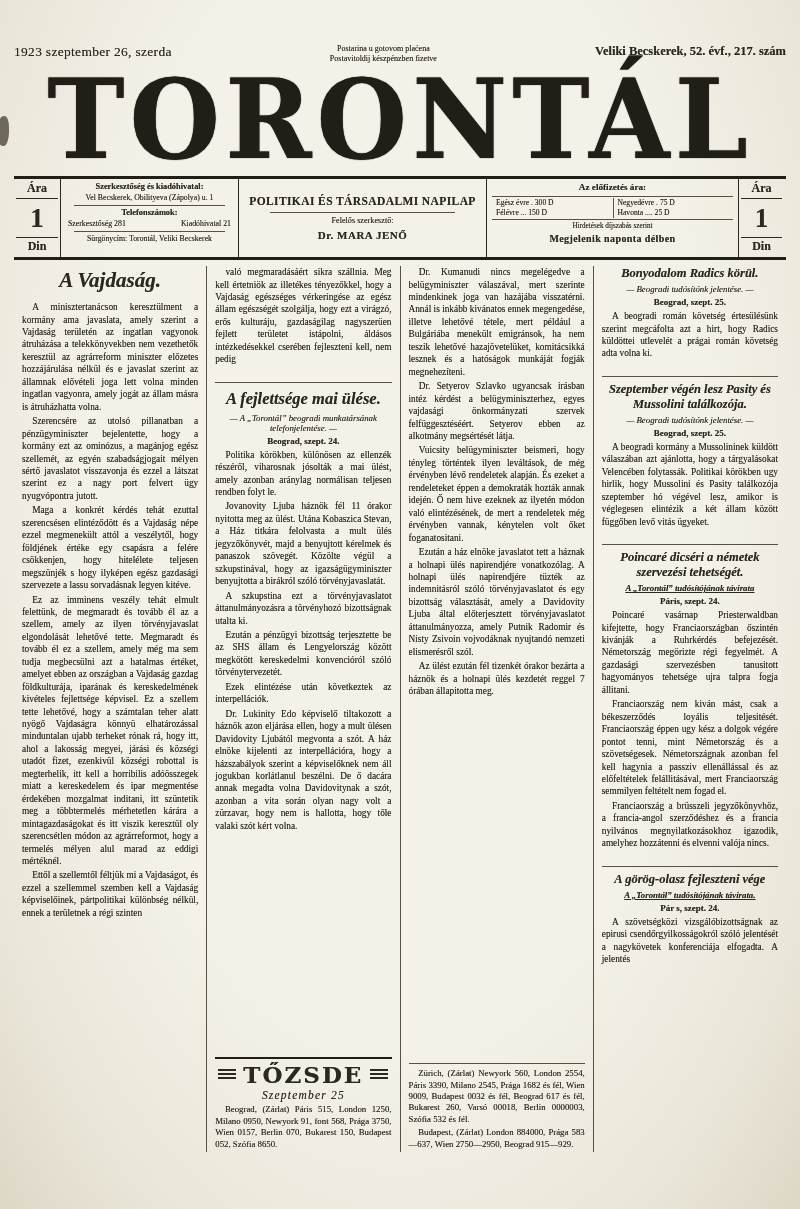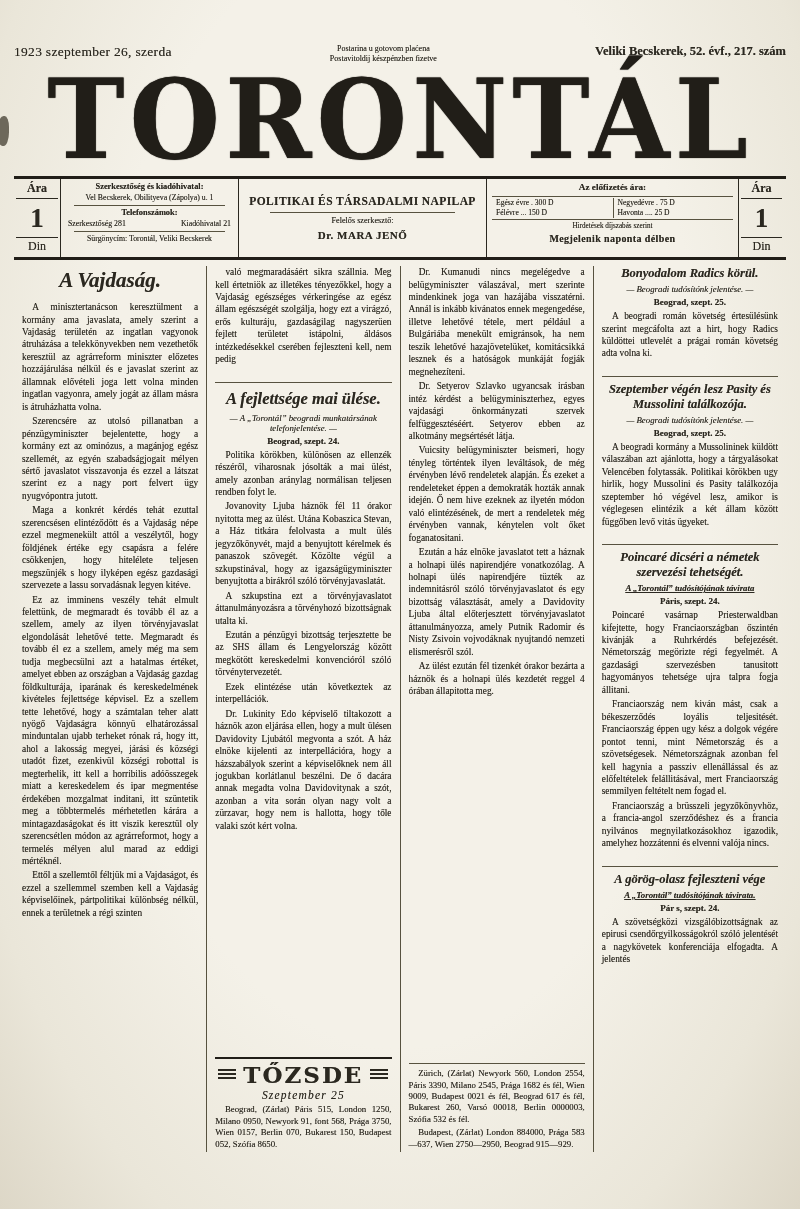--- a/index.html
+++ b/index.html
@@ -26,21 +26,21 @@
   
   .infobar{
     display:flex;align-items:stretch;border-top:3px solid #211e18;border-bottom:3px solid #211e18;
     height:84px;box-sizing:border-box;
   }
   .ib-cell{box-sizing:border-box;padding:3px 5px;font-size:7.8px;line-height:1.3;}
   .ib-cell + .ib-cell{border-left:1px solid #2b2820;}
   .price{width:46px;text-align:center;display:flex;flex-direction:column;justify-content:space-between;padding:2px 2px;}
   .price .pl{font-weight:bold;font-size:12px;border-bottom:1px solid #2b2820;padding-bottom:1px;}
   .price .pv{font-weight:bold;font-size:27px;line-height:1;}
-  .price .pu{font-weight:normal;font-size:12px;border-top:1px solid #2b2820;padding-top:1px;}
+  .price .pu{font-weight:bold;font-size:12px;border-top:1px solid #2b2820;padding-top:1px;}
   .office{width:178px;text-align:center;}
   .office .o-title{font-weight:bold;font-size:8.4px;}
   .office .o-rule{border-top:1px solid #57523f;margin:2px 8px;}
   .office .o-phones{display:flex;justify-content:space-between;padding:0 2px;}
   .center-cell{width:248px;text-align:center;display:flex;flex-direction:column;justify-content:center;}
   .center-cell .c1{font-weight:bold;font-size:11.5px;letter-spacing:.4px;}
   .center-cell .c-rule{border-top:1px solid #57523f;margin:3px 26px;}
   .center-cell .c2{font-size:8.2px;}
   .center-cell .c3{font-weight:bold;font-size:11px;letter-spacing:.5px;margin-top:1px;}
   .subs{width:252px;text-align:center;}
@@ -180,25 +180,25 @@
           </div>
       </section>
     </div>
 
     <div class="col">
       <div class="paras" style="flex:1 1 auto;min-height:0;overflow:hidden;">
           <p class="para">Dr. Kumanudi nincs megelégedve a belügyminiszter válaszával, mert szerinte mindenkinek joga van hazájába visszatérni. Annál is inkább kivánatos ennek megengedése, illetve lehetővé tétele, mert például a Bulgáriába menekült emigránsok, ha nem teszik lehetővé hazajövetelüket, komitácsikká lesznek és a hatóságok munkáját fogják megnehezíteni.</p>
           <p class="para">Dr. Setyerov Szlavko ugyancsak irásban intéz kérdést a belügyminiszterhez, egyes vajdasági önkormányzati szervek felfüggesztéséért. Setyerov ebben az alkotmány megsértését látja.</p>
           <p class="para">Vuicsity belügyminiszter beismeri, hogy tényleg történtek ilyen leváltások, de még érvényben lévő rendeletek alapján. És ezeket a rendeleteket éppen a demokraták hozták annak idején. Ő nem hive ezeknek az ilyetén módon való elintézésének, de mert a rendeletek még érvényben vannak, kénytelen volt őket foganatositani.</p>
           <p class="para">Ezután a ház elnöke javaslatot tett a háznak a holnapi ülés napirendjére vonatkozólag. A holnapi ülés napirendjére tüzték az indemnitásról szóló törvényjavaslatot és egy bizottság választását, amely a Davidovity Ljuba által előterjesztett törvényjavaslatot áttanulmányozza, amely Putnik Radomir és Nisty Zsivoin vojvodáknak nyujtandó nemzeti elismerésről szól.</p>
-          <p class="para">Az ülést ezután fél tizenkét órakor bezárta a háznök és a holnapi ülés kezdetét reggel 4 órában állapitotta meg.</p>
+          <p class="para">Az ülést ezután fél tizenkét órakor bezárta a háznök és a holnapi ülés kezdetét reggel 7 órában állapitotta meg.</p>
         </div>
       <section class="market">
         <div class="paras small">
-            <p class="para">Zürich, (Zárlat) Newyork 560, London 2554, Páris 3390, Milano 2545, Prága 1682 és fél, Wien 9009, Budapest 0021 és fél, Beograd 617 és fél, Bukarest 260, Varsó 00018, Berlin 0000003, Szófia 532 és fél.</p>
+            <p class="para">Zürich, (Zárlat) Newyork 560, London 2554, Páris 3390, Milano 2545, Prága 1682 és fél, Wien 9009, Budapest 0032 és fél, Beograd 617 és fél, Bukarest 260, Varsó 00018, Berlin 0000003, Szófia 532 és fél.</p>
             <p class="para">Budapest, (Zárlat) London 884000, Prága 583—637, Wien 2750—2950, Beograd 915—929.</p>
           </div>
       </section>
     </div>
 
     <div class="col">
       <article class="c4art">
         <h4 class="c4-title">Bonyodalom Radics körül.</h4>
         <div class="subhead">— Beogradi tudósítónk jelentése. —</div>
         <div class="dateline">Beograd, szept. 25.</div>

